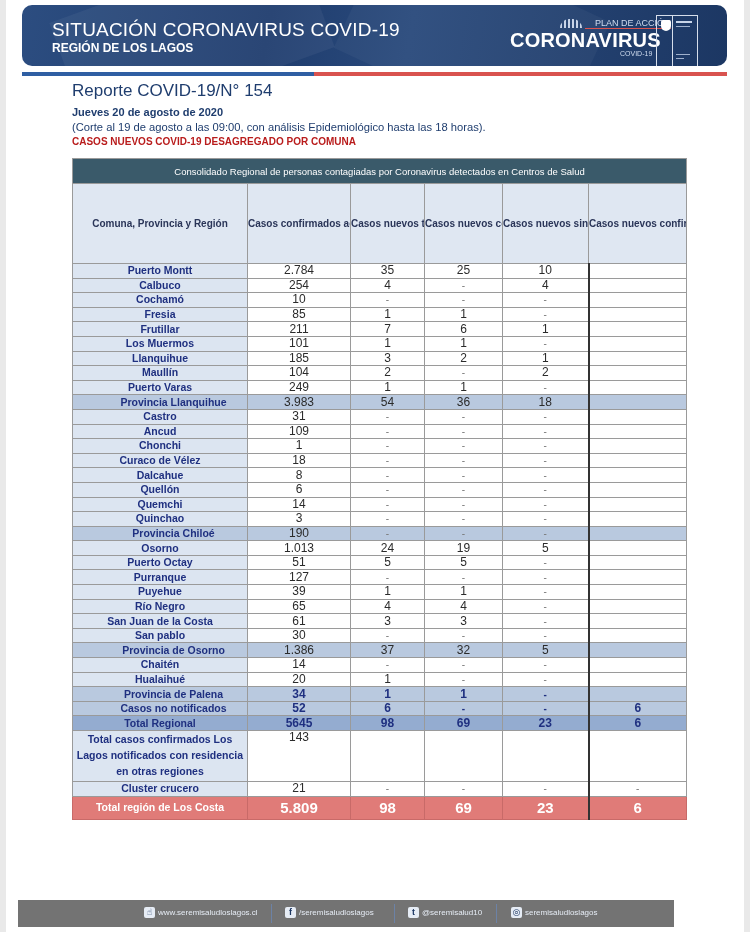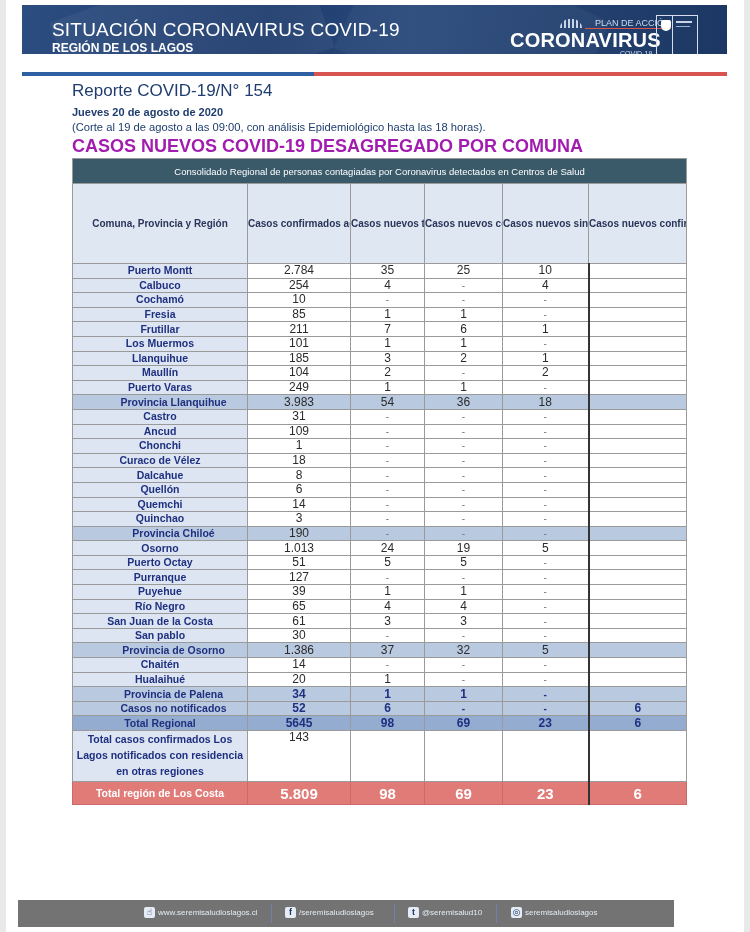--- a/index.html
+++ b/index.html
@@ -2,23 +2,24 @@
 <html><head>
 <meta charset="utf-8">
 <style>
   html, body { margin:0; padding:0; }
   body {
     width:750px; height:932px; background:#e9e9e9; position:relative; overflow:hidden;
     font-family:"Liberation Sans", "DejaVu Sans", sans-serif;
   }
   .page { position:absolute; left:6px; top:0; width:738px; height:932px; background:#ffffff; }
   .banner {
-    position:absolute; left:22px; top:5px; width:705px; height:49px;
+    position:absolute; left:22px; top:5px; width:705px; height:61px;
     background:linear-gradient(100deg,#2c4d80 0%,#1f3d6e 35%,#2a4a7c 55%,#1c3763 100%);
     overflow:hidden;
+    border-radius:10px;
   }
   .banner .shade1 { position:absolute; left:40px; top:-30px; width:260px; height:120px; background:rgba(255,255,255,0.05); transform:rotate(-20deg); }
   .banner .shade2 { position:absolute; left:330px; top:-40px; width:240px; height:140px; background:rgba(255,255,255,0.04); transform:rotate(25deg); }
   .banner-stripe { position:absolute; left:22px; top:72px; width:705px; height:4px; }
   .banner-stripe .b { position:absolute; left:0; top:0; width:292px; height:4px; background:#2f5fa3; }
   .banner-stripe .r { position:absolute; left:292px; top:0; width:413px; height:4px; background:#d9534f; }
   .banner-title1 { position:absolute; left:30px; top:14px; color:#fff; font-size:19px; letter-spacing:0.2px; font-family:"Liberation Sans", sans-serif; }
   .banner-title2 { position:absolute; left:30px; top:36px; color:#fff; font-size:12px; font-weight:bold; font-family:"Liberation Sans", sans-serif; }
   .plan { position:absolute; left:538px; top:13px; color:#d0dcef; font-size:9px; }
   .plan .dome { display:inline-block; width:22px; height:9px; border-radius:11px 11px 0 0; background:repeating-linear-gradient(90deg,#c8d4e8 0 2px,transparent 2px 4px); vertical-align:middle; margin-right:3px; }
@@ -29,21 +30,21 @@
   .gob .shield { position:absolute; left:4px; top:4px; width:10px; height:11px; background:#fff; border-radius:2px 2px 5px 5px; }
   .gob .l1 { position:absolute; left:19px; top:5px; width:16px; height:2px; background:#c8d4e8; }
   .gob .l2 { position:absolute; left:19px; top:10px; width:14px; height:1px; background:#9fb0cc; }
   .gob .l3 { position:absolute; left:19px; top:38px; width:14px; height:1px; background:#9fb0cc; }
   .gob .l4 { position:absolute; left:19px; top:42px; width:8px; height:1px; background:#9fb0cc; }
   .gob .sep { position:absolute; left:15px; top:0; width:1px; height:52px; background:#d6deeb; }
 
   .rep-title { position:absolute; left:72px; top:81px; font-size:17px; font-weight:normal; color:#1f3d6e; }
   .rep-date { position:absolute; left:72px; top:106px; font-size:11px; font-weight:bold; color:#1f3d6e; }
   .rep-cut { position:absolute; left:72px; top:121px; font-size:11.2px; color:#1f3d6e; }
-  .rep-sub { position:absolute; left:72px; top:136px; font-size:18px; font-weight:bold; color:#a21caf; }
+  .rep-sub { position:absolute; left:72px; top:136px; font-size:10px; font-weight:bold; color:#b91c1c; }
 
   table.t { position:absolute; left:72px; top:158px; width:614px; border-collapse:collapse; table-layout:fixed; color:#1f2a4a; }
   table.t td, table.t th { padding:0; text-align:center; border:1px solid #9a9a9a; overflow:hidden; white-space:nowrap; }
   .cap td { background:#3a5a6a; color:#fff; font-size:9.5px; height:24px; border:1px solid #3a5a6a; }
   .hdr th { background:#dfe7f2; font-size:10px; font-weight:bold; color:#2a3558; height:79px; white-space:normal; line-height:16px; }
   .hdr th.first { font-size:10px; }
   tr.r td { height:13.6px; font-size:12px; line-height:13px; }
   tr.r td.n { background:#dce5f1; color:#1f3080; font-weight:bold; font-size:10.5px; }
   tr.r td.v { background:#ffffff; color:#2b2b2b; }
   tr.r td.dash { color:#777; font-size:10px; }
@@ -376,20 +377,28 @@
         <td class="v bl">6</td>
       </tr>
       <tr class="r multi">
         <td class="n">Total casos confirmados Los Lagos  notificados con residencia en otras regiones</td>
         <td class="v">143</td>
         <td class="v"></td>
         <td class="v"></td>
         <td class="v"></td>
         <td class="v bl"></td>
       </tr>
+      <tr class="r">
+        <td class="n">Cluster crucero</td>
+        <td class="v">21</td>
+        <td class="v dash">-</td>
+        <td class="v dash">-</td>
+        <td class="v dash">-</td>
+        <td class="v bl dash">-</td>
+      </tr>
       <tr class="r final">
         <td class="n">Total región de Los Costa</td>
         <td class="v">5.809</td>
         <td class="v">98</td>
         <td class="v">69</td>
         <td class="v">23</td>
         <td class="v bl">6</td>
       </tr>
     </tbody>
 </table>

